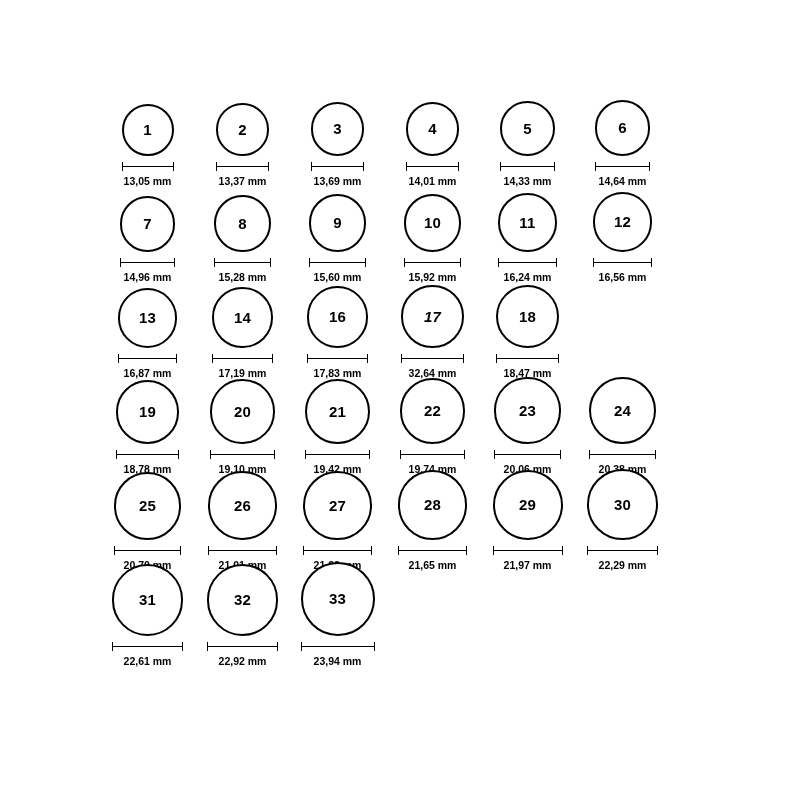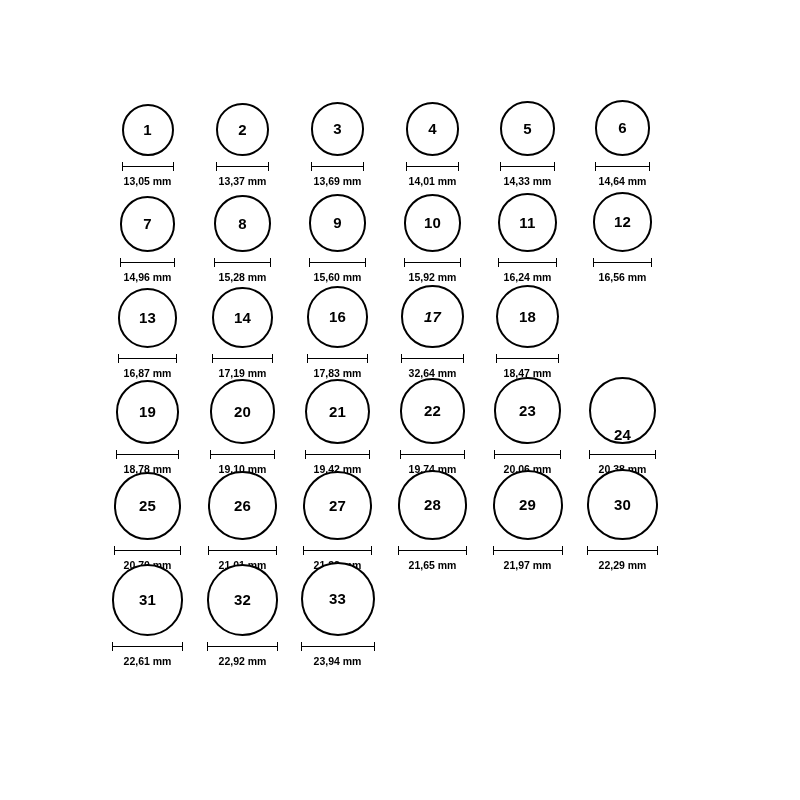--- a/index.html
+++ b/index.html
@@ -291,21 +291,21 @@
         <div class="cell">
           <div class="ring" style="width: 66.2px; height: 66.2px;">
             <span class="ring-number">23</span>
           </div>
           <div class="measure">
             <div class="bar" style="width: 66.2px;"></div>
           </div>
           <div class="mm-label">20,06 mm</div>
         </div>
         <div class="cell">
-          <div class="ring" style="width: 66.8px; height: 66.8px; align-items: flex-end;">
+          <div class="ring" style="width: 66.8px; height: 66.8px;">
             <span class="ring-number">24</span>
           </div>
           <div class="measure">
             <div class="bar" style="width: 66.8px;"></div>
           </div>
           <div class="mm-label">20,38 mm</div>
         </div>
       </div>
       <div class="row">
         <div class="cell">

